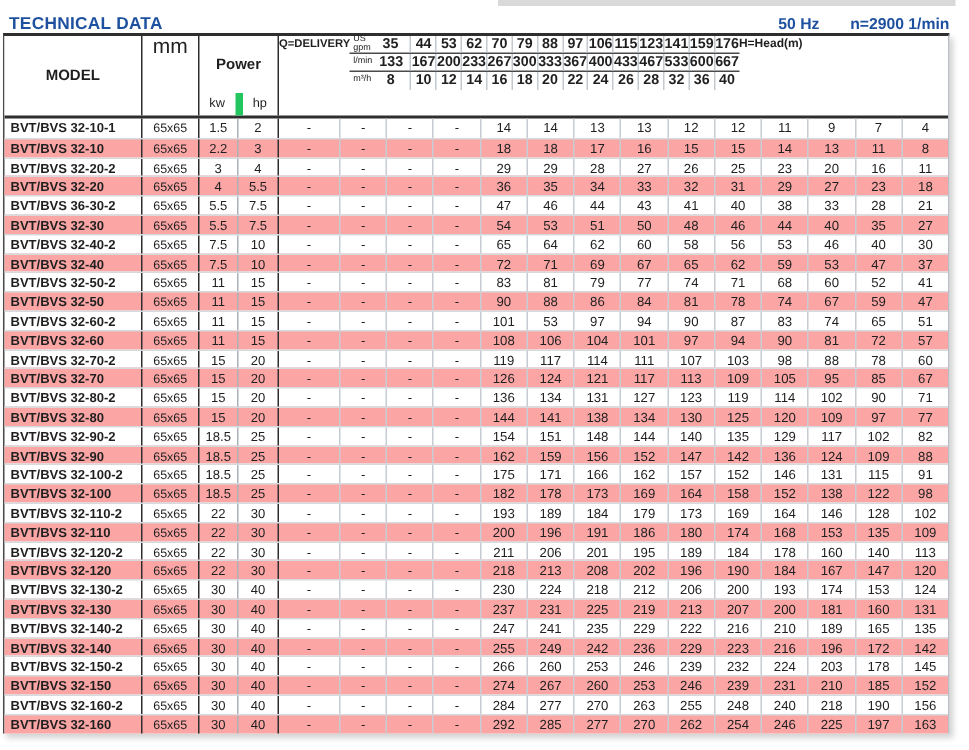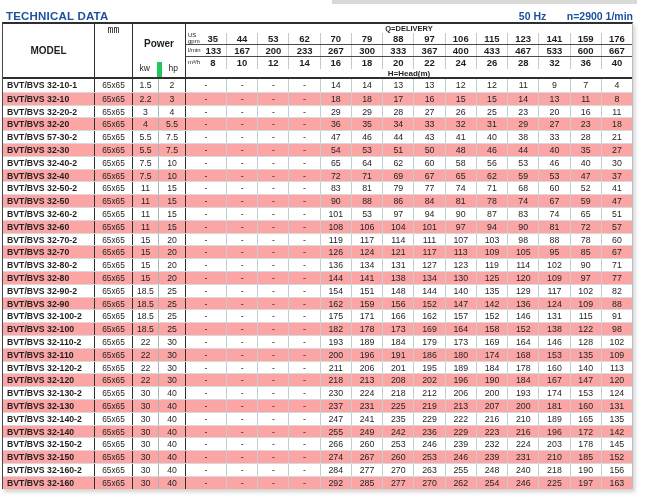--- a/index.html
+++ b/index.html
@@ -16,25 +16,25 @@
          border-right:1px solid #b9bfc5;box-shadow:2px 3px 4px rgba(0,0,0,.18);}
   
   .thead{display:flex;height:55px;border-bottom:2px solid #2e2e2e;background:#fff;}
   .hc{border-right:1.5px solid #2e2e2e;}
   .hc.model{width:92px;display:flex;align-items:center;justify-content:center;
             font-weight:bold;font-size:10px;}
   .hc.dn{width:38px;display:flex;flex-direction:column;}
   .hc.power{width:53px;display:flex;flex-direction:column;}
   .hc-main{flex:1;display:flex;align-items:center;justify-content:center;
            font-weight:bold;font-size:10px;}
-  .hc-unit{height:15px;line-height:13px;text-align:center;font-size:10px;font-family:Liberation Mono, monospace;}
+  .hc-unit{height:15px;line-height:13px;text-align:center;font-size:14px;}
   .power-units{height:15px;display:flex;}
   .power-units div{flex:1;text-align:center;font-size:8.5px;line-height:13px;}
   .power-units div:first-child{border-right:5px solid #22c55e;}
-  .hc.delivery{flex:1;display:flex;flex-direction:column;border-right:none;}
+  .hc.delivery{flex:1;display:flex;flex-direction:row;border-right:none;}
   .qdel{height:9px;line-height:10px;text-align:center;font-weight:bold;font-size:7.5px;}
   .frow{display:flex;height:12px;line-height:12px;}
   .frow.fr-line{border-bottom:1px solid #4a4a4a;}
   .fu{width:40px;display:flex;align-items:center;padding-left:2px;}
   .fu-lines{display:flex;flex-direction:column;justify-content:center;}
   .fu-line{font-size:6px;line-height:5.5px;color:#222;}
   .fu-val{flex:1;text-align:center;font-weight:bold;font-size:9.5px;}
   .fv{flex:1;text-align:center;font-weight:bold;font-size:9.5px;border-left:1px solid #c3c9cf;}
   .hhead{height:10px;line-height:9px;text-align:center;font-weight:bold;font-size:8px;}
   
@@ -223,21 +223,21 @@
           <div class="dc val">34</div>
           <div class="dc val">33</div>
           <div class="dc val">32</div>
           <div class="dc val">31</div>
           <div class="dc val">29</div>
           <div class="dc val">27</div>
           <div class="dc val">23</div>
           <div class="dc val">18</div>
         </div>
         <div class="drow">
-          <div class="dc model">BVT/BVS 57-30-2</div>
+          <div class="dc model">BVT/BVS 36-30-2</div>
           <div class="dc dn">65x65</div>
           <div class="dc kw">5.5</div>
           <div class="dc hp">7.5</div>
           <div class="dc val vfirst">-</div>
           <div class="dc val">-</div>
           <div class="dc val">-</div>
           <div class="dc val">-</div>
           <div class="dc val">47</div>
           <div class="dc val">46</div>
           <div class="dc val">44</div>

